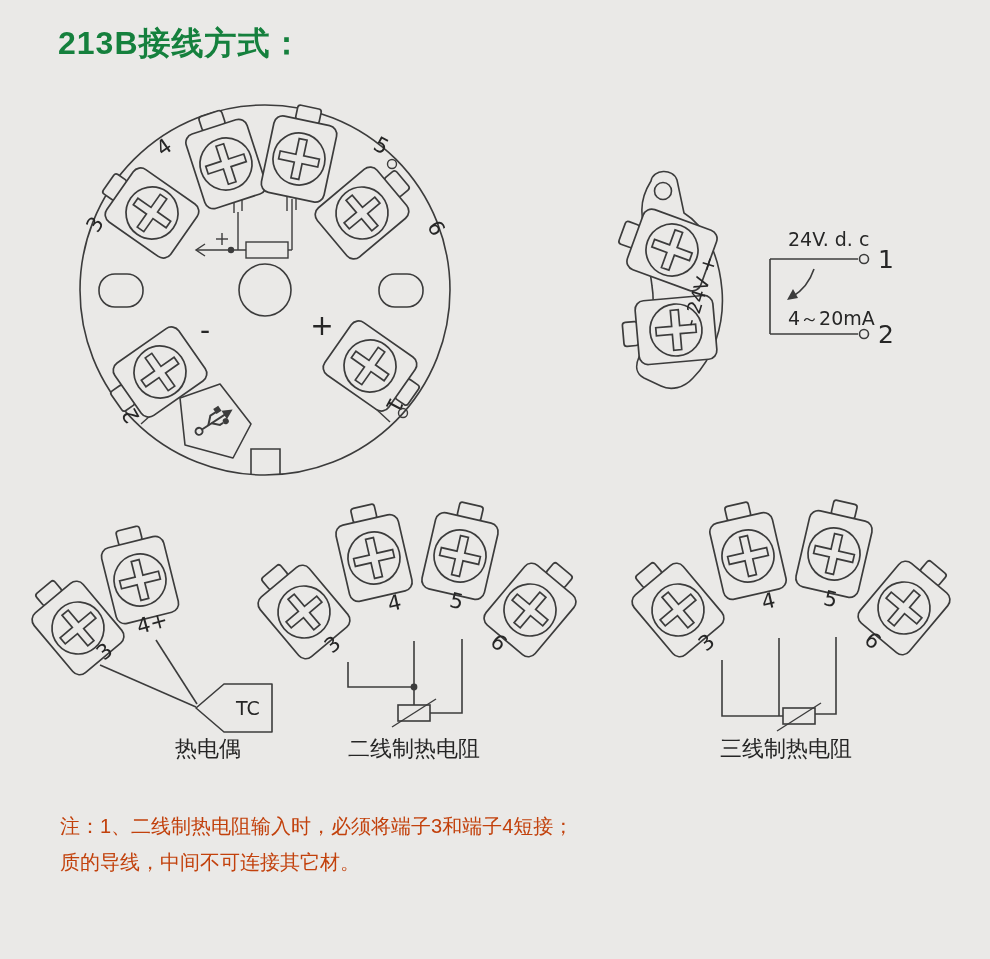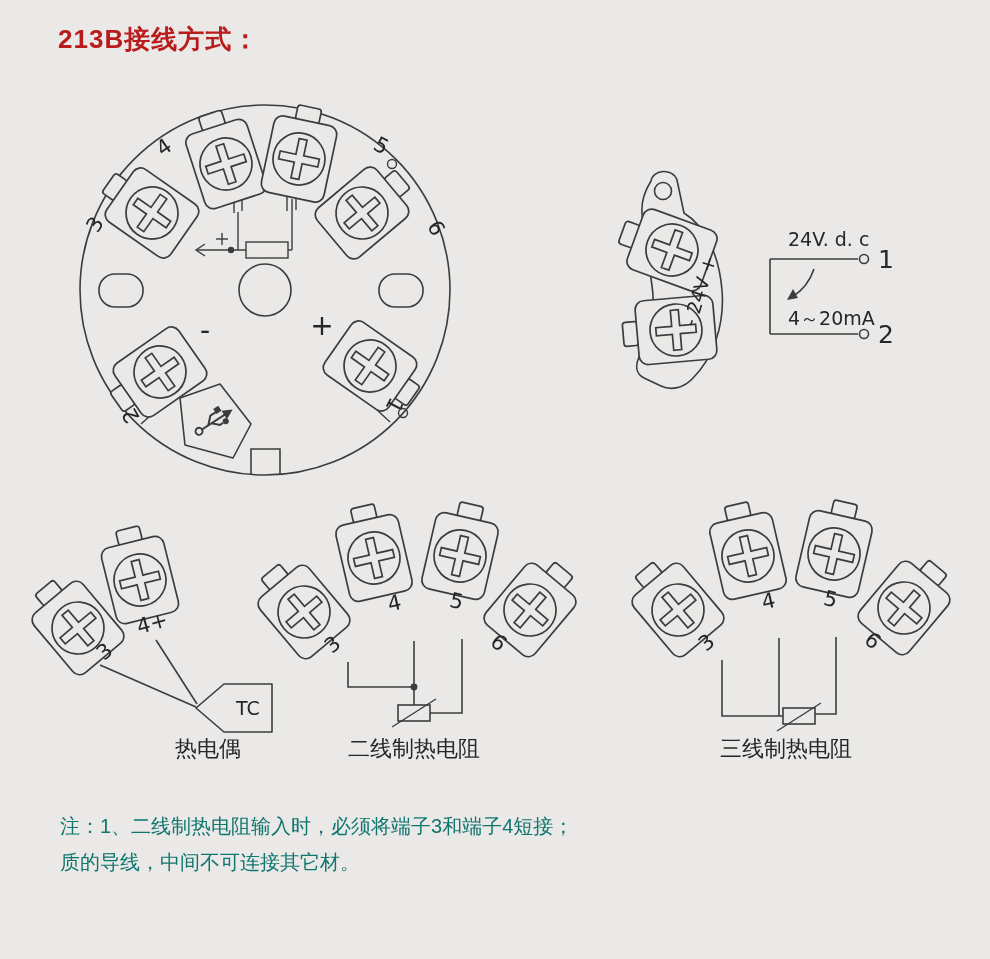--- a/index.html
+++ b/index.html
@@ -1,29 +1,29 @@
 <!DOCTYPE html>
 <html><head>
 <meta charset="utf-8">
 <style>
   *{margin:0;padding:0;box-sizing:border-box}
   html,body{background:#cfcfcf}
   .page{position:relative;width:990px;height:959px;background:#eae9e7;overflow:hidden;
         font-family:"Liberation Sans","DejaVu Sans",sans-serif;color:#1c1c1c}
-  .title{position:absolute;left:58px;top:22px;font-size:26px;font-weight:700;color:#b91c1c;letter-spacing:1px}
+  .title{position:absolute;left:58px;top:22px;font-size:32px;font-weight:700;color:#15803d;letter-spacing:1px}
   svg.diagram{position:absolute;left:0;top:0}
   svg text{font-family:"DejaVu Sans","Liberation Sans",sans-serif;fill:#262626}
   text.num{font-size:21px}
   text.numlg{font-size:25px}
   text.sm{font-size:19px}
   text.cn{font-size:22px}
   text.pol{font-size:28px}
   .ln{stroke:#3c3c3c;stroke-width:1.6;fill:none}
   .lnthin{stroke:#3c3c3c;stroke-width:1.4;fill:none}
-  .notes{position:absolute;left:60px;top:808px;width:900px;font-size:20px;line-height:36px;color:#0f766e}
+  .notes{position:absolute;left:60px;top:808px;width:900px;font-size:20px;line-height:36px;color:#c2410c}
   .note-line{white-space:nowrap}
   .note-line.indent{padding-left:40px}
 </style>
 </head>
 <body>
 
 <div class="page">
 
   <div class="title">213B接线方式：</div>
 

